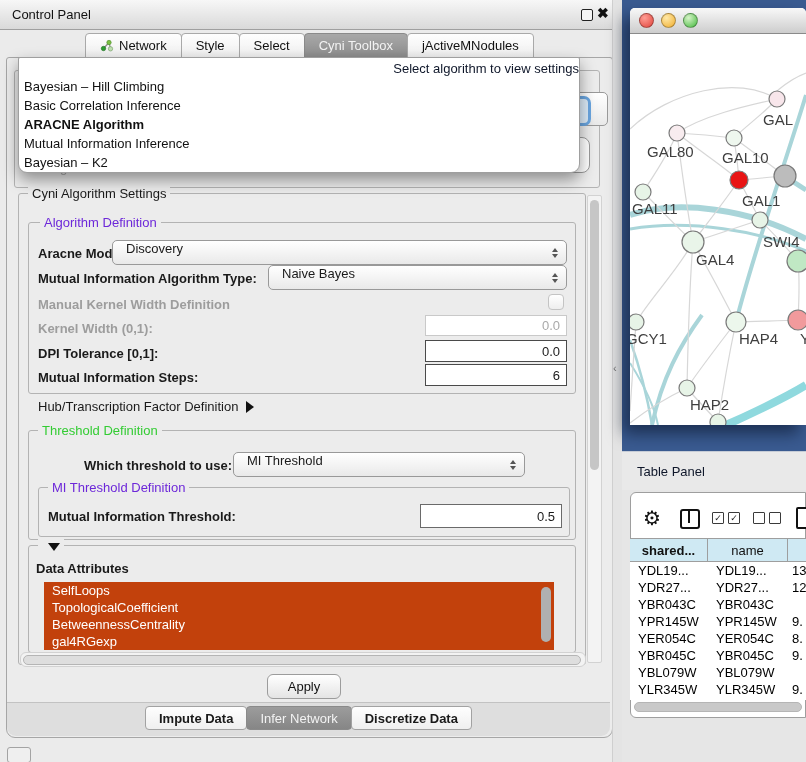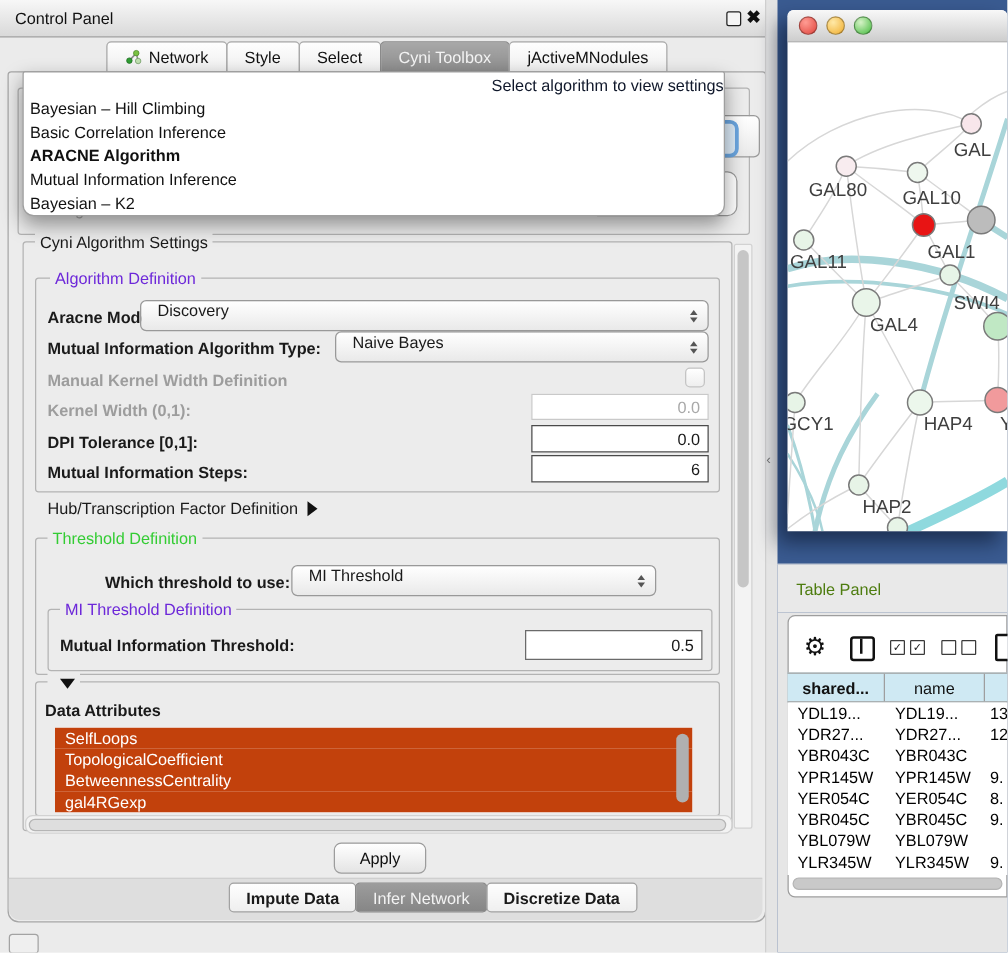--- a/index.html
+++ b/index.html
@@ -70,21 +70,21 @@
   .scroll-track-v{background:#f3f3f3;border:1px solid #d2d2d2;border-radius:2px;}
   .thumb{background:#c6c6c6;border-radius:5px;}
   .scroll-track-h{background:#f3f3f3;border:1px solid #d2d2d2;border-radius:6px;}
   .thumb-h{background:#dedede;border:1px solid #b5b5b5;border-radius:5px;}
 
   .apply-btn{border:1px solid #9c9c9c;border-radius:6px;background:linear-gradient(#ffffff,#e4e4e4);
     display:flex;align-items:center;justify-content:center;font-size:13px;color:#111;}
 
   .bottom-strip{left:7px;top:702px;width:603px;height:33px;background:#dedede;
     border-top:1px solid #c2c2c2;border-radius:0 0 9px 9px;}
-  .btabs{left:146px;top:706px;display:flex;margin-left:38px;}
+  .btabs{left:146px;top:706px;display:flex;}
   .btab{height:22px;border:1px solid #a2a2a2;margin-left:-1px;display:flex;align-items:center;
     padding:0 13px;background:linear-gradient(#fefefe,#efefef);border-radius:4px;font-size:13px;font-weight:bold;}
   .btab.active{background:linear-gradient(#9c9c9c,#868686);color:#f3f3f3;border-color:#8a8a8a;font-weight:normal;}
 
   .mini-panel-ico{left:7px;top:747px;width:22px;height:14px;border:1.5px solid #a3a3a3;
     border-radius:3px;background:#efefef;}
 
   .divider{left:612px;top:0;width:10px;height:762px;background:#e4e4e4;border-left:1px solid #cfcfcf;}
   .divider-arrow{left:613px;top:362px;font-size:11px;color:#777;}
 
@@ -95,21 +95,21 @@
   .netwin-titlebar{left:0;top:0;width:176px;height:25px;background:linear-gradient(#f8f8f8,#cdcdcd);
     border-bottom:1px solid #8a8a8a;border-radius:5px 5px 0 0;}
   .light{width:13px;height:13px;border-radius:50%;border:1px solid rgba(0,0,0,.3);top:5px;}
   .light.red{left:9px;background:radial-gradient(circle at 35% 30%,#ff9d94,#e0443c);}
   .light.yellow{left:31px;background:radial-gradient(circle at 35% 30%,#ffe9a8,#f0ad2d);}
   .light.green{left:53px;background:radial-gradient(circle at 35% 30%,#d7f3c8,#43ba3d);}
   .canvas{left:0;top:25px;width:176px;height:392px;overflow:hidden;}
 
   .tp-bar{left:622px;top:451px;width:184px;height:39px;background:#e9e9e9;
     border-top:1px solid #c6ccd6;display:flex;align-items:center;padding-left:15px;box-sizing:border-box;
-    font-size:13px;color:#4d7c0f;}
+    font-size:13px;color:#0f172a;}
   .tp-bg{left:622px;top:490px;width:184px;height:272px;background:#e6e6e6;}
   .tp-container{left:630px;top:492px;width:176px;height:226px;background:#fff;
     border:1px solid #9e9e9e;border-radius:6px 0 0 6px;box-sizing:border-box;}
   .gear{font-size:20px;color:#111;line-height:1;}
   .col-ico{width:16px;height:16px;border:2px solid #111;border-radius:3px;position:relative;}
   .col-ico::after{content:"";position:absolute;left:6px;top:0;width:2px;height:12px;background:#111;}
   .cb{width:10px;height:10px;border:1.6px solid #3a3a3a;border-radius:1px;display:inline-block;
       font-size:9px;line-height:10px;text-align:center;color:#222;}
   .page-ico{width:13px;height:18px;border:2px solid #111;border-radius:2px;background:#fff;}
 

